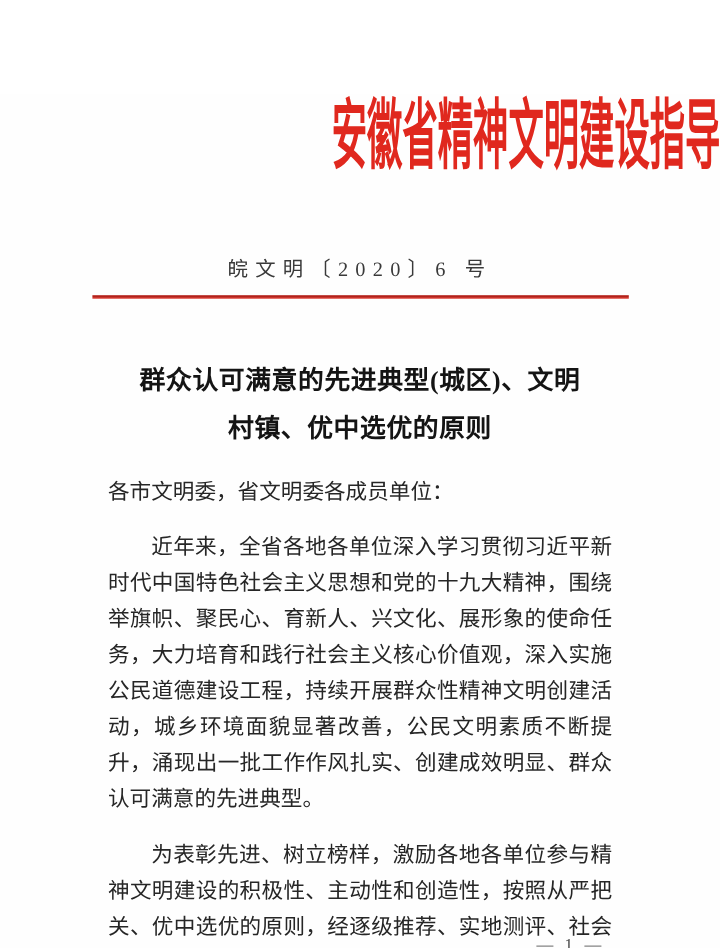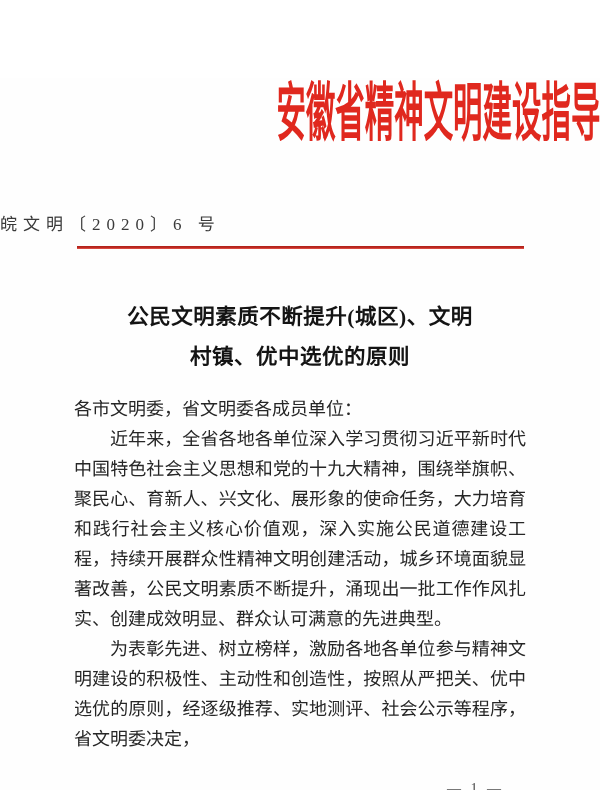--- a/index.html
+++ b/index.html
@@ -33,20 +33,21 @@
     line-height:72px;
     font-weight:bold;
     color:var(--red-header);
     transform:scaleX(0.46);
     transform-origin:center;
     white-space:nowrap;
     font-family:"Liberation Serif", serif;
   }
   .doc-number{
     margin-top:64px;
+    text-align:center;
     font-size:17px;
     line-height:22px;
     letter-spacing:6px;
     color:#3a3a3a;
   }
   .red-rule{
     margin:10px auto 0;
     width:447px;
     height:3px;
     background:linear-gradient(to bottom, var(--red-rule-dark) 40%, var(--red-rule-light) 100%);
@@ -64,21 +65,21 @@
   }
   .body-text{
     width:452px;
     margin:18px auto 0;
     font-size:18px;
     line-height:30px;
     text-align:justify;
     text-justify:inter-character;
     color:#262626;
   }
-  .body-text p{margin:0;font-family:Liberation Mono, monospace;}
+  .body-text p{margin:16px;}
   .para{text-indent:2em;}
   .page-number{
     position:absolute;
     top:703px;
     right:96px;
     font-size:14px;
     letter-spacing:3px;
     color:#4a4a4a;
   }
 </style>
@@ -89,21 +90,21 @@
 
   <div class="masthead">
     <span class="masthead-text">安徽省精神文明建设指导委员会文件</span>
   </div>
 
   <div class="doc-number">皖文明〔2020〕6 号</div>
 
   <div class="red-rule"></div>
 
   <div class="doc-title">
-    <div class="title-line">公民文明素质不断提升(城区)、文明</div>
+    <div class="title-line">群众认可满意的先进典型(城区)、文明</div>
     <div class="title-line">村镇、优中选优的原则</div>
   </div>
 
   <div class="body-text">
     <p class="salutation">各市文明委，省文明委各成员单位：</p>
     <p class="para">近年来，全省各地各单位深入学习贯彻习近平新时代中国特色社会主义思想和党的十九大精神，围绕举旗帜、聚民心、育新人、兴文化、展形象的使命任务，大力培育和践行社会主义核心价值观，深入实施公民道德建设工程，持续开展群众性精神文明创建活动，城乡环境面貌显著改善，公民文明素质不断提升，涌现出一批工作作风扎实、创建成效明显、群众认可满意的先进典型。</p>
     <p class="para">为表彰先进、树立榜样，激励各地各单位参与精神文明建设的积极性、主动性和创造性，按照从严把关、优中选优的原则，经逐级推荐、实地测评、社会公示等程序，省文明委决定，</p>
   </div>
 
   <div class="page-number">— 1 —</div>

